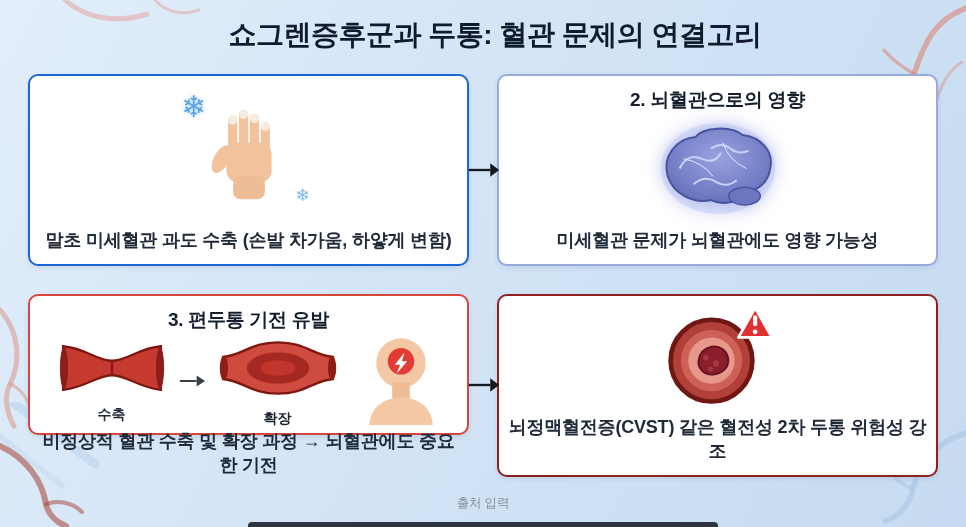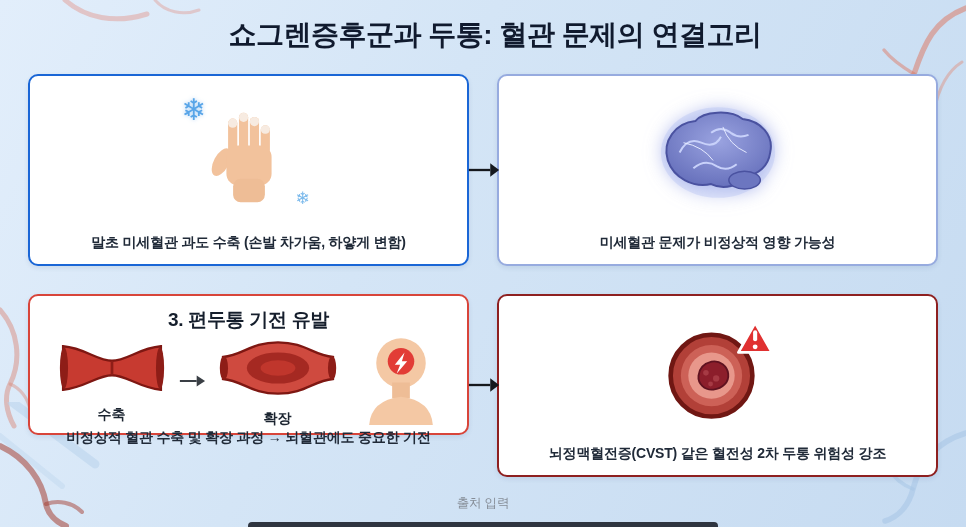--- a/index.html
+++ b/index.html
@@ -28,21 +28,21 @@
   .box--4{ left:497px; top:294px; width:441px; height:183px; border:2px solid #8e2020; }
 
   .box-title{
     margin-top:11px; font-size:19px; font-weight:800; color:#151e2c;
     text-align:center; letter-spacing:-0.3px;
   }
   .box-icon-area{
     flex:1; display:flex; align-items:center; justify-content:center; width:100%;
   }
   .box-caption{
-    margin-bottom:12px; font-size:14px; font-weight:600; color:#202a38;
+    margin-bottom:12px; font-size:18px; font-weight:600; color:#202a38;
     text-align:center; padding:0 8px; letter-spacing:-0.2px;
   }
 
   .hand-wrap{ position:relative; width:150px; height:114px; display:flex; align-items:center; justify-content:center; }
   .snowflake-big{
     position:absolute; left:8px; top:-6px; font-size:30px; color:#58a5e8;
     font-family:"DejaVu Sans",sans-serif; text-shadow:0 0 4px rgba(140,190,240,.7);
   }
   .snowflake-small{
     position:absolute; right:14px; bottom:4px; font-size:17px; color:#7cbaec;
@@ -117,39 +117,40 @@
           <rect x="28" y="46" width="54" height="48" rx="14" fill="#f2c29c"></rect>
           <rect x="36" y="86" width="38" height="28" rx="9" fill="#eebd96"></rect>
         </svg>
         <span class="snowflake-small">❄</span>
       </div>
     </div>
     <div class="box-caption">말초 미세혈관 과도 수축 (손발 차가움, 하얗게 변함)</div>
   </section>
 
   <section class="box box--2">
+    <div class="box-title">2. 뇌혈관으로의 영향</div>
     <div class="box-icon-area">
       <svg class="brain-glow" width="128" height="104" viewBox="0 0 130 105">
         <defs>
           <radialGradient id="gbrain" cx="50%" cy="38%" r="75%">
             <stop offset="0%" stop-color="#9aa3e0"></stop>
             <stop offset="100%" stop-color="#5d67b5"></stop>
           </radialGradient>
         </defs>
         <ellipse cx="65" cy="50" rx="58" ry="46" fill="#aebdf2" opacity="0.35"></ellipse>
         <path d="M14,58 C8,38 22,20 42,18 C50,8 78,6 90,16 C108,18 122,32 118,50 C116,64 106,72 94,74 C88,84 70,88 58,82 C40,86 20,76 14,58 Z" fill="url(#gbrain)" stroke="#4a52a0" stroke-width="2"></path>
         <ellipse cx="92" cy="78" rx="16" ry="9" fill="#6c76c0" stroke="#4a52a0" stroke-width="1.5"></ellipse>
         <path d="M26,50 q8,-16 22,-10 q14,6 20,-6" fill="none" stroke="#c8d1fa" stroke-width="2"></path>
         <path d="M40,66 q12,-10 24,-2 q10,6 20,-2" fill="none" stroke="#c8d1fa" stroke-width="2"></path>
         <path d="M58,30 q10,-8 20,0 q8,6 18,2" fill="none" stroke="#c8d1fa" stroke-width="2"></path>
         <path d="M30,40 q20,4 30,18" fill="none" stroke="#e6ebff" stroke-width="1"></path>
         <path d="M70,24 q6,18 24,26" fill="none" stroke="#e6ebff" stroke-width="1"></path>
       </svg>
     </div>
-    <div class="box-caption">미세혈관 문제가 비정상적 영향 가능성</div>
+    <div class="box-caption">미세혈관 문제가 뇌혈관에도 영향 가능성</div>
   </section>
 
   <section class="box box--3">
     <div class="box-title">3. 편두통 기전 유발</div>
     <div class="box-icon-area">
       <div class="vessel-row">
         <div class="vessel-block">
           <svg width="112" height="58" viewBox="0 0 120 64">
             <path d="M6,8 C30,10 44,24 60,24 C76,24 90,10 114,8 L114,56 C90,54 76,40 60,40 C44,40 30,54 6,56 Z" fill="#c73a30" stroke="#7e1712" stroke-width="2.5"></path>
             <ellipse cx="7" cy="32" rx="4.5" ry="23" fill="#8e1d17"></ellipse>

